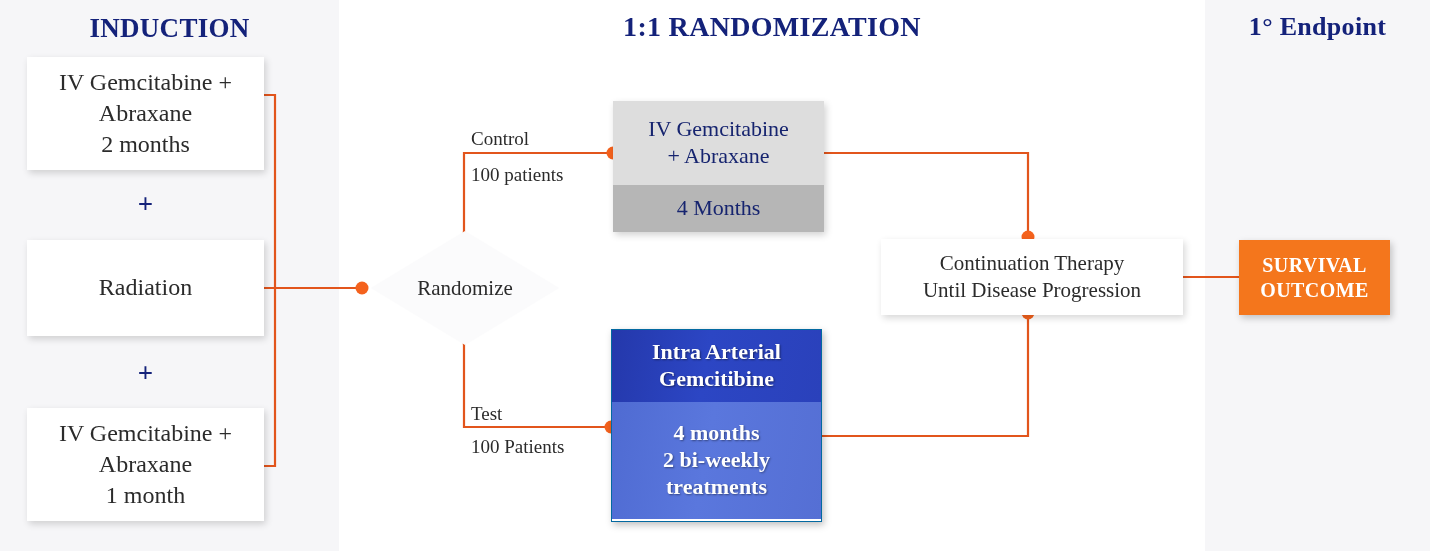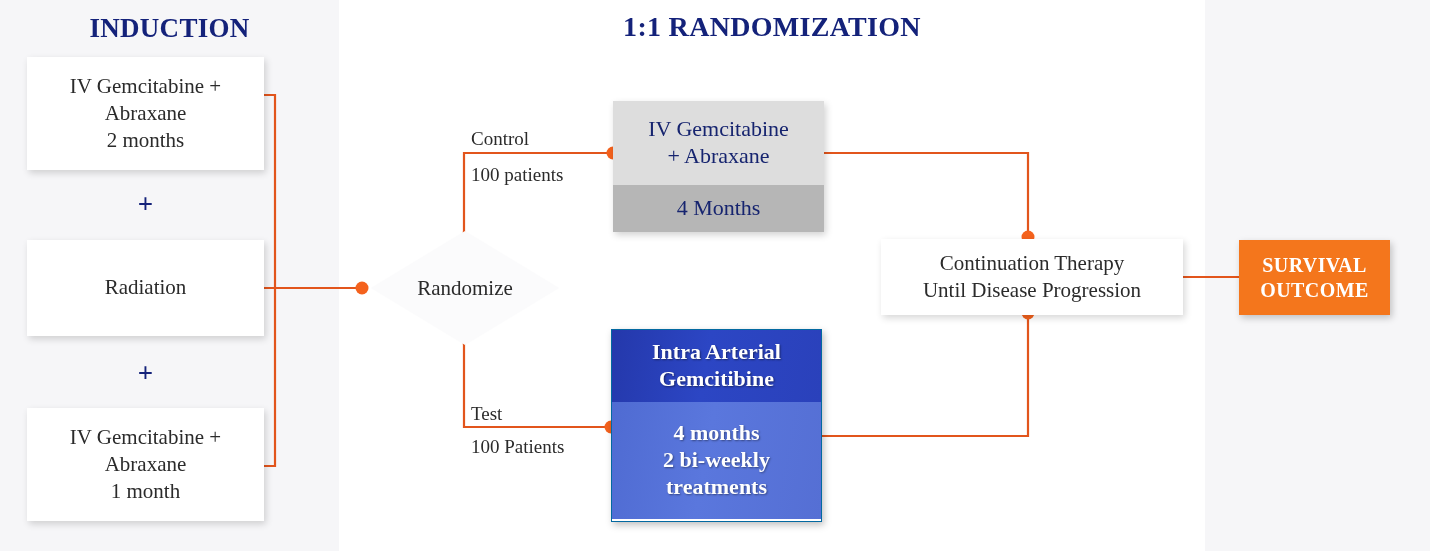--- a/index.html
+++ b/index.html
@@ -47,21 +47,21 @@
   .card {
     position: absolute;
     background: #ffffff;
     box-shadow: 2px 3px 7px rgba(0,0,0,0.16);
     display: flex;
     flex-direction: column;
     align-items: center;
     justify-content: center;
     text-align: center;
     color: #2b2b2b;
-    font-size: 21px;
+    font-size: 24px;
     line-height: 1.30;
   }
   .card .ln { display: block; white-space: nowrap; }
 
   #box-induction-1 { left: 27px; top: 57px;  width: 237px; height: 113px; }
   #box-radiation   { left: 27px; top: 240px; width: 237px; height: 96px;  }
   #box-induction-2 { left: 27px; top: 408px; width: 237px; height: 113px; }
 
   
   .plus {
@@ -220,20 +220,21 @@
       <circle cx="362" cy="288" r="6.5"></circle>
       <circle cx="613" cy="153" r="6.5"></circle>
       <circle cx="611" cy="427" r="6.5"></circle>
       <circle cx="1028" cy="237" r="6.5"></circle>
       <circle cx="1028" cy="313" r="6.5"></circle>
     </g>
   </svg>
 
   <div class="col-header" id="hdr-induction">INDUCTION</div>
   <div class="col-header" id="hdr-random">1:1 RANDOMIZATION</div>
+  <div class="col-header" id="hdr-endpoint">1° Endpoint</div>
 
   <div class="card" id="box-induction-1">
     <span class="ln">IV Gemcitabine +</span>
     <span class="ln">Abraxane</span>
     <span class="ln">2 months</span>
   </div>
 
   <div class="plus" id="plus-1">+</div>
 
   <div class="card" id="box-radiation">

